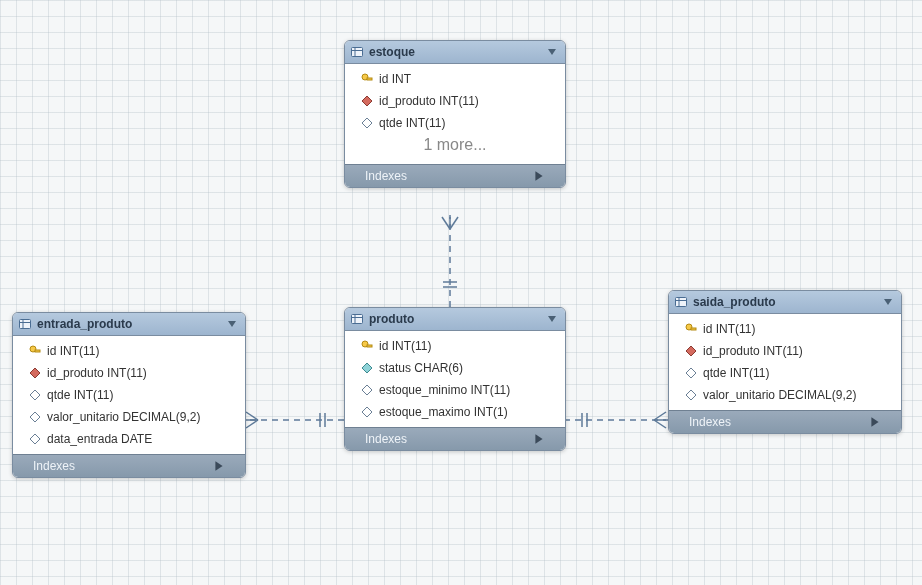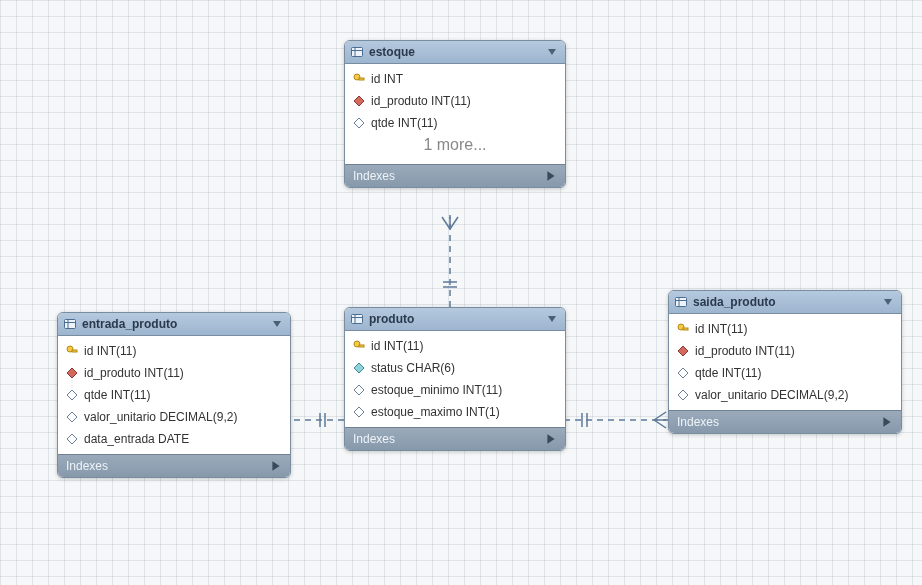--- a/index.html
+++ b/index.html
@@ -40,40 +40,40 @@
     gap: 6px;
     font-weight: bold;
     color: #2a3a4c;
     justify-content: center;
   }
   .entity .titlebar .spacer { flex: 1; }
   .entity .titlebar svg.triangle {
     width: 10px; height: 10px;
   }
   .entity .body {
-    padding: 4px 0;
+    padding: 4px 8px;
   }
   .entity .col {
     display: flex;
     align-items: center;
     gap: 6px;
     padding: 4px 8px;
     white-space: nowrap;
   }
   .entity .more {
     text-align: center;
     font-size: 16px;
     color: #888;
     padding: 2px 0 6px;
   }
   .entity .indexes {
     background: linear-gradient(to bottom, #9aaabb 0%, #8699ab 100%);
     color: #eef3f8;
     border-top: 1px solid #6f8092;
-    padding: 4px 8px;
+    padding: 4px 20px;
     display: flex;
     align-items: center;
     font-size: 12px;
   }
   .entity .indexes .spacer { flex: 1; }
   .icon { width: 12px; height: 12px; display: inline-block; flex-shrink: 0; }
   svg.connectors {
     position: absolute;
     left: 0; top: 0;
     width: 922px; height: 585px;
@@ -174,21 +174,21 @@
     </div>
     <div class="indexes">
       <span>Indexes</span>
       <span class="spacer"></span>
       <span class="icon"><svg viewBox="0 0 10 10">
             <polygon points="2,1 8,5 2,9" fill="#3b4a5a"></polygon>
           </svg></span>
     </div>
   </div>
 
-  <div class="entity" style="left:12px; top:312px; width:232px;margin-left:45px;">
+  <div class="entity" style="left:12px; top:312px; width:232px;">
     <div class="titlebar">
       <span class="icon">
         <svg viewBox="0 0 12 12">
             <rect x="0.5" y="1.5" width="11" height="9" rx="1" fill="#eef3fa" stroke="#4a6d93"></rect>
             <line x1="0.5" y1="4.5" x2="11.5" y2="4.5" stroke="#4a6d93"></line>
             <line x1="4" y1="1.5" x2="4" y2="10.5" stroke="#4a6d93"></line>
           </svg>
       </span>
       <span>entrada_produto</span>
       <span class="spacer"></span>

